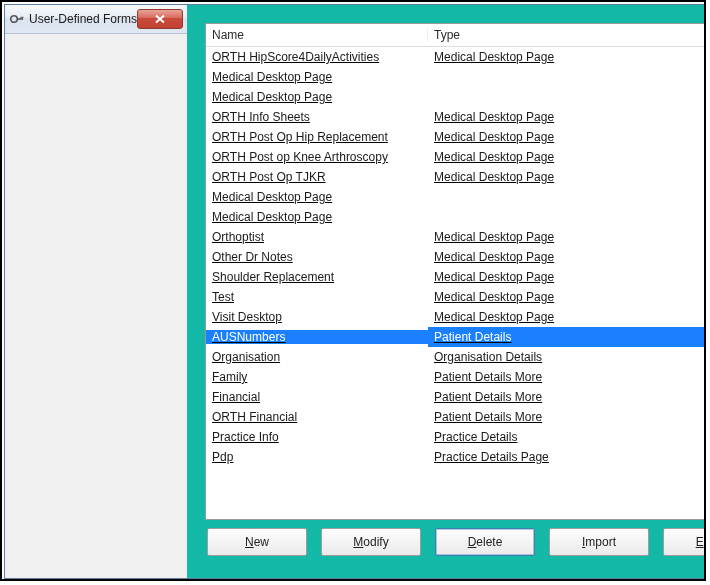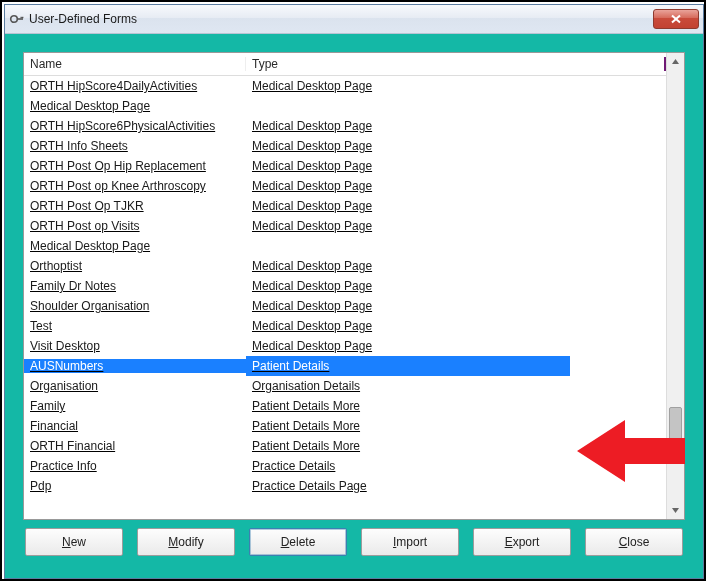--- a/index.html
+++ b/index.html
@@ -21,21 +21,21 @@
   .window {
     position: absolute;
     left: 2px;
     top: 2px;
     width: 700px;
     height: 575px;
     background: #f0f0f0;
     border: 1px solid #5a7ca0;
     box-sizing: border-box;
     display: flex;
-    flex-direction: column;
+    flex-direction: row;
   }
   
   .titlebar {
     height: 28px;
     background: linear-gradient(to bottom, #f7f9fc 0%, #e7ecf4 45%, #dbe3ee 46%, #dfe7f2 100%);
     border-bottom: 1px solid #b8c4d4;
     display: flex;
     align-items: center;
     padding: 0 2px 0 4px;
     flex: 0 0 auto;
@@ -234,56 +234,54 @@
           <div class="list-body" id="list-body">
 
           <div class="row">
                 <div class="c1">ORTH HipScore4DailyActivities</div>
                 <div class="c2">Medical Desktop Page</div>
               </div>
               <div class="row">
                 <div class="c2">Medical Desktop Page</div>
               </div>
               <div class="row">
-                <div class="c1">ORTH HipScore6PhysicalActivities</div>
                 <div class="c2">Medical Desktop Page</div>
               </div>
               <div class="row">
                 <div class="c1">ORTH Info Sheets</div>
                 <div class="c2">Medical Desktop Page</div>
               </div>
               <div class="row">
                 <div class="c1">ORTH Post Op Hip Replacement</div>
                 <div class="c2">Medical Desktop Page</div>
               </div>
               <div class="row">
                 <div class="c1">ORTH Post op Knee Arthroscopy</div>
                 <div class="c2">Medical Desktop Page</div>
               </div>
               <div class="row">
                 <div class="c1">ORTH Post Op TJKR</div>
                 <div class="c2">Medical Desktop Page</div>
               </div>
               <div class="row">
-                <div class="c1">ORTH Post op Visits</div>
                 <div class="c2">Medical Desktop Page</div>
               </div>
               <div class="row">
                 <div class="c2">Medical Desktop Page</div>
               </div>
               <div class="row">
                 <div class="c1">Orthoptist</div>
                 <div class="c2">Medical Desktop Page</div>
               </div>
               <div class="row">
-                <div class="c1">Family Dr Notes</div>
-                <div class="c2">Medical Desktop Page</div>
-              </div>
-              <div class="row">
-                <div class="c1">Shoulder Organisation</div>
+                <div class="c1">Other Dr Notes</div>
+                <div class="c2">Medical Desktop Page</div>
+              </div>
+              <div class="row">
+                <div class="c1">Shoulder Replacement</div>
                 <div class="c2">Medical Desktop Page</div>
               </div>
               <div class="row">
                 <div class="c1">Test</div>
                 <div class="c2">Medical Desktop Page</div>
               </div>
               <div class="row">
                 <div class="c1">Visit Desktop</div>
                 <div class="c2">Medical Desktop Page</div>
               </div>

